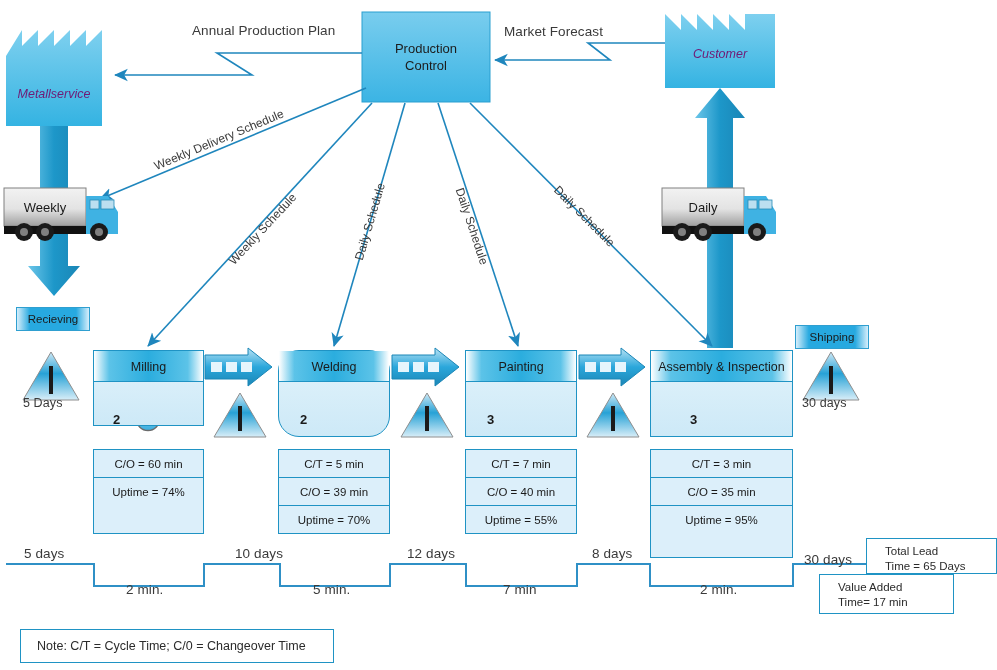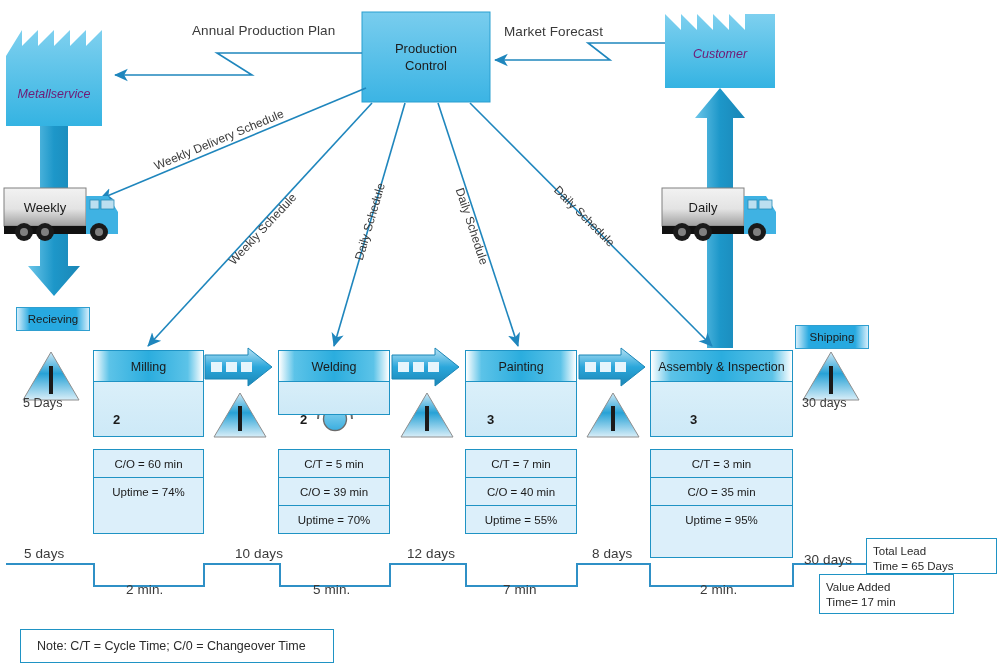--- a/index.html
+++ b/index.html
@@ -98,21 +98,21 @@
     display:flex;align-items:center;
     padding-left:16px;
     font-size:12.5px;color:#2b2b2b;white-space:nowrap;
   }
 
   
   .sumbox{
     position:absolute;
     border:1px solid #1f93c4;background:#ffffff;
     box-sizing:border-box;
-    padding:5px 0 0 6px;
+    padding:5px 0 0 18px;
     font-size:11.5px;line-height:15px;color:#2b2b2b;
     white-space:pre-line;
   }
 
   
   .rot{
     position:absolute;
     font-size:12px;color:#3a3a3a;white-space:nowrap;
     transform-origin:0 0;
   }
@@ -320,31 +320,31 @@
 
 <div class="truck-label" style="left:4px;top:188px;width:82px;height:38px;">Weekly</div>
 <div class="truck-label" style="left:662px;top:188px;width:82px;height:38px;">Daily</div>
 
 <div class="tab" style="left:16px;top:307px;width:74px;height:24px;">Recieving</div>
 <div class="tab" style="left:795px;top:325px;width:74px;height:24px;">Shipping</div>
 
 <div class="lbl" style="left:23px;top:396px;">5 Days</div>
 <div class="lbl" style="left:802px;top:396px;">30 days</div>
 
-<div class="proc" style="left:93px;top:350px;width:111px;height:87px;">
+<div class="proc" style="left:93px;top:350px;width:111px;height:76px;">
   <div class="proc-head"></div>
   <div class="proc-title">Milling</div>
 </div>
 <div class="oper-count" style="left:113px;top:412px;">2</div>
 <div class="databox" style="left:93px;top:449px;width:111px;height:85px;">
   <div class="datarow">C/O = 60 min</div>
   <div class="datarow">Uptime = 74%</div>
 </div>
 
-<div class="proc" style="left:278px;top:350px;width:112px;height:65px;">
+<div class="proc" style="left:278px;top:350px;width:112px;height:87px;border-radius:21px;">
   <div class="proc-head"></div>
   <div class="proc-title">Welding</div>
 </div>
 <div class="oper-count" style="left:300px;top:412px;">2</div>
 <div class="databox" style="left:278px;top:449px;width:112px;height:85px;">
   <div class="datarow">C/T = 5 min</div>
   <div class="datarow">C/O = 39 min</div>
   <div class="datarow">Uptime = 70%</div>
 </div>
 

